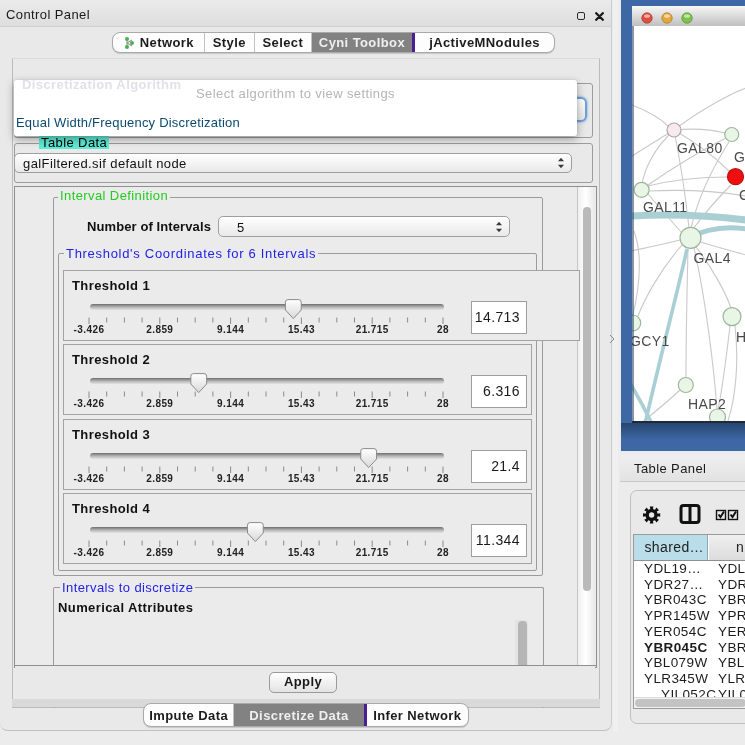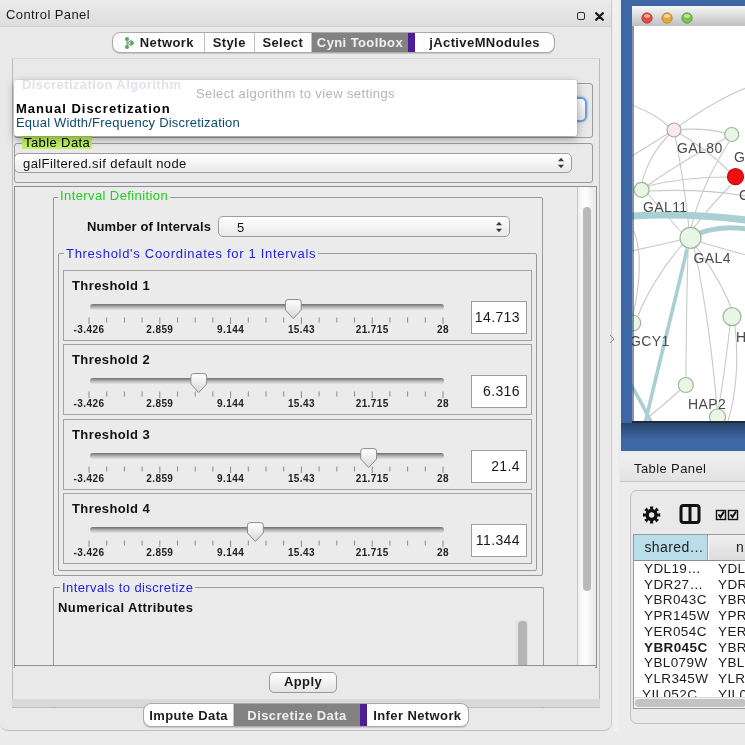--- a/index.html
+++ b/index.html
@@ -15,21 +15,21 @@
 #cptitle{position:absolute;left:0;top:0;width:611px;height:26px;
   background:linear-gradient(#ebebeb,#dedede);border-bottom:1px solid #d0d0d0;}
 #cptitle span{position:absolute;left:6px;top:7px;font-size:13px;color:#1a1a1a;}
 #icoSquare{position:absolute;left:577px;top:11.5px;width:6px;height:6px;border:1.5px solid #2b2b2b;border-radius:2px;}
 
 .seg{position:absolute;background:#fdfdfd;border:1px solid #a9a9a9;border-radius:8px;
   display:flex;align-items:center;overflow:hidden;box-shadow:0 1px 1px rgba(0,0,0,0.15);}
 .seg .it{height:100%;display:flex;align-items:center;justify-content:center;
   font-size:13px;font-weight:bold;color:#1c1c1c;border-right:1px solid #c2c2c2;box-sizing:border-box;}
 .seg .it:last-child{border-right:none;}
-.seg .sel{background:#828282;color:#efefef;border-right:7px solid #4c1d95;}
+.seg .sel{background:#828282;color:#efefef;border-right:3px solid #4c1d95;}
 
 .combo{position:absolute;background:linear-gradient(#ffffff,#e9e9e9);border:1px solid #9e9e9e;
   border-radius:5px;font-size:13px;color:#111;}
 .combo .txt{position:absolute;left:8px;top:50%;transform:translateY(-50%);}
 .spin{position:absolute;right:6px;top:50%;transform:translateY(-50%);width:8px;height:12px;}
 
 .tbox{position:absolute;left:63px;width:467px;border:1px solid #a3a3a3;background:#ebebeb;}
 .tlab{position:absolute;left:8px;font-size:13px;font-weight:bold;color:#111;}
 .track{position:absolute;left:26px;width:354px;height:6px;border-radius:3px;
   background:linear-gradient(#6e6e6e,#b9b9b9 55%,#e3e3e3);}
@@ -81,21 +81,21 @@
     </div>
 
     <div class="abs" style="left:12px;top:58px;width:586px;height:648px;border:1px solid #bcbcbc;border-top:1px solid #dadada;"></div>
 
     <div class="fs" style="left:14px;top:83px;width:577px;height:53px;"></div>
 
     <div class="abs" style="left:561px;top:97px;width:22px;height:21px;background:linear-gradient(#fff,#e6e6e6);
       border:2px solid #6f9fd8;border-radius:6px;box-shadow:0 0 3px #6f9fd8;"></div>
 
     <div class="fs" style="left:14px;top:143px;width:577px;height:38px;"></div>
-    <div class="leg" style="left:22px;top:136px;background:#bef264;">Table Data</div>
+    <div class="leg" style="left:39px;top:136px;background:#5eead4;">Table Data</div>
     <div class="combo" style="left:14px;top:153px;width:556px;height:18px;">
       <span class="txt">galFiltered.sif default node</span>
       <svg class="spin" viewBox="0 0 9 14">
           <path d="M1,5 L4.5,1 L8,5 Z" fill="#3a3a3a"></path>
           <path d="M1,9 L4.5,13 L8,9 Z" fill="#3a3a3a"></path>
         </svg>
     </div>
 
     <div class="abs" style="left:14px;top:186px;width:581px;height:480px;border:1px solid #8f8f8f;background:#ebebeb;"></div>
     <div class="abs" style="left:577px;top:187px;width:1px;height:478px;background:#c6c6c6;"></div>
@@ -109,23 +109,23 @@
     <div class="abs bold" style="left:87px;top:219px;font-size:13px;color:#111;letter-spacing:0.1px;">Number of Intervals</div>
     <div class="combo" style="left:218px;top:216px;width:290px;height:19px;">
       <span class="txt" style="left:18px;">5</span>
       <svg class="spin" viewBox="0 0 9 14">
           <path d="M1,5 L4.5,1 L8,5 Z" fill="#3a3a3a"></path>
           <path d="M1,9 L4.5,13 L8,9 Z" fill="#3a3a3a"></path>
         </svg>
     </div>
 
     <div class="fs" style="left:58px;top:253px;width:477px;height:316px;border-radius:2px;"></div>
-    <div class="leg" style="left:64px;top:247px;color:#2222e6;letter-spacing:0.7px;">Threshold's Coordinates for 1 Intervals</div>
-
-    <div class="tbox" style="top:270px;height:69px;">
+    <div class="leg" style="left:64px;top:247px;color:#2222e6;letter-spacing:0.7px;">Threshold's Coordinates for 6 Intervals</div>
+
+    <div class="tbox" style="top:270px;height:69px;padding-left:48px;">
       <div class="tlab" style="top:7px;">Threshold 1</div>
       <div class="track" style="top:33px;"></div>
       <div class="vfield" style="top:30px;">14.713</div>
     </div>
 
     <div class="tbox" style="top:344px;height:69px;">
       <div class="tlab" style="top:7px;">Threshold 2</div>
       <div class="track" style="top:33px;"></div>
       <div class="vfield" style="top:30px;">6.316</div>
     </div>
@@ -276,21 +276,20 @@
     <div class="abs bold" style="left:58px;top:600px;font-size:13px;color:#111;">Numerical Attributes</div>
     <div class="abs" style="left:515px;top:620px;width:13px;height:46px;background:#e4e4e4;"></div>
     <div class="abs" style="left:518px;top:621px;width:9px;height:45px;background:#b5b5b5;border-radius:4px 4px 0 0;"></div>
 
     <div class="abs" style="left:15px;top:666px;width:580px;height:40px;background:#e9e9e9;"></div>
     <div class="abs" style="left:14px;top:665px;width:582px;height:1px;background:#8f8f8f;"></div>
 
     <div id="popup">
       <div class="abs" style="left:0;top:6px;width:100%;text-align:center;font-size:13px;color:#b5b5b5;">Select algorithm to view settings</div>
       <div class="abs" style="left:8px;top:-3px;font-size:13px;color:#e1e1ea;font-weight:bold;">Discretization Algorithm</div>
-      <div class="abs bold" style="left:2px;top:20.5px;font-size:13px;color:#000;letter-spacing:1px;">Manual Discretization</div>
       <div class="abs" style="left:2px;top:35px;font-size:13px;color:#0c4a6e;letter-spacing:0.2px;">Equal Width/Frequency Discretization</div>
     </div>
 
     <div class="abs" style="left:269px;top:672px;width:66px;height:19px;background:linear-gradient(#fff,#e3e3e3);
       border:1px solid #9a9a9a;border-radius:5px;text-align:center;font-size:13px;font-weight:bold;color:#1a1a1a;line-height:18px;">Apply</div>
     <div class="abs" style="left:12px;top:699px;width:588px;height:8px;background:#d9d9d9;"></div>
     <div class="seg" style="left:143px;top:703px;width:324px;height:22px;">
       <div class="it" style="width:97px;">Impute Data</div>
       <div class="it sel" style="width:142px;">Discretize Data</div>
       <div class="it" style="width:109px;">Infer Network</div>
@@ -423,21 +422,21 @@
         </div>
         <div class="trow" style="top:120.19999999999999px;">
           <span style="position:absolute;left:10px;">YBL079W</span>
           <span style="position:absolute;left:84px;">YBL0</span>
         </div>
         <div class="trow" style="top:135.89999999999998px;">
           <span style="position:absolute;left:10px;">YLR345W</span>
           <span style="position:absolute;left:84px;">YLR3</span>
         </div>
         <div class="trow" style="top:151.6px;">
-          <span style="position:absolute;left:8px;text-align:right;">YIL052C</span>
+          <span style="position:absolute;left:27px;text-align:right;">YIL052C</span>
           <span style="position:absolute;left:84px;">YIL0</span>
         </div>
       </div>
     <div class="abs" style="left:0;top:162px;width:112px;height:11px;background:#f2f2f2;border-top:1px solid #d9d9d9;"></div>
     <div class="abs" style="left:1px;top:164px;width:111px;height:8px;background:#c3c3c3;border-radius:4px;"></div>
   </div>
 
 </div>
 
 </body></html>

